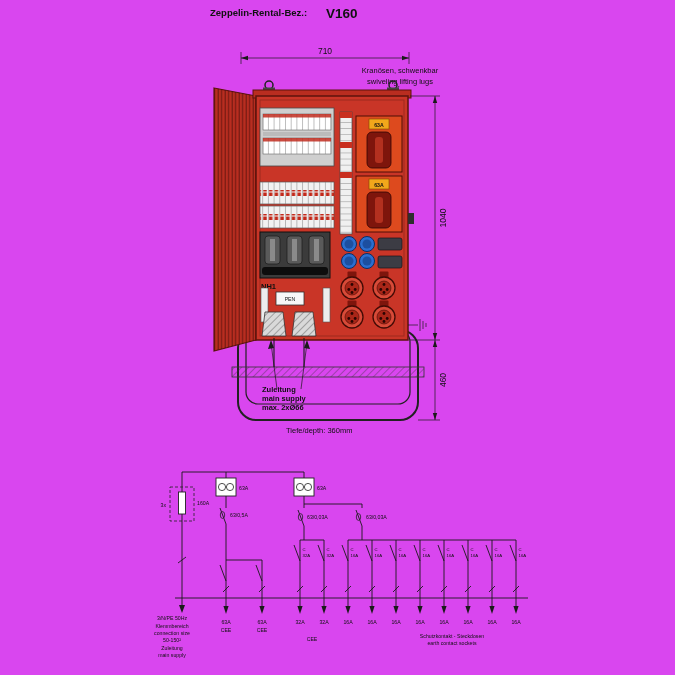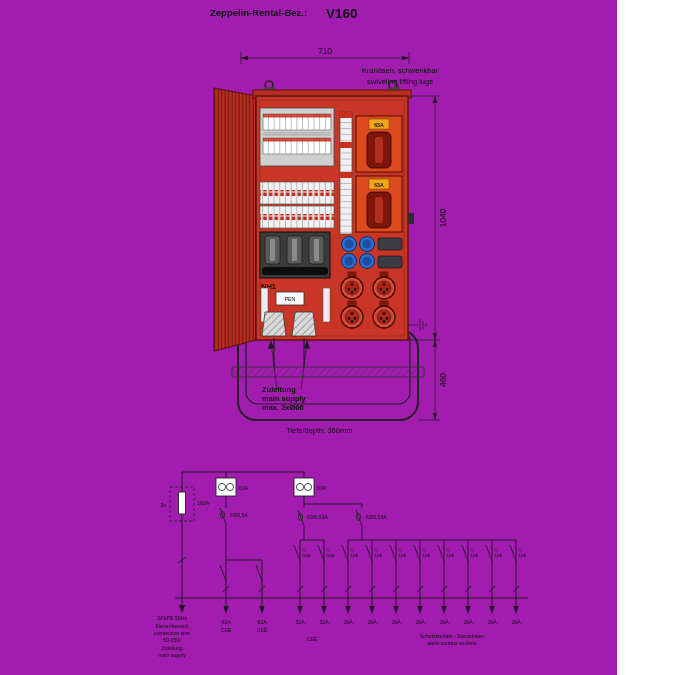--- a/index.html
+++ b/index.html
@@ -1,16 +1,16 @@
 <!DOCTYPE html>
 <html><head>
 <meta charset="utf-8">
 <style>
   html,body{margin:0;padding:0;background:#ffffff;}
-  .page{position:relative;width:617px;height:675px;background:#a21caf;overflow:hidden;
+  .page{position:relative;width:675px;height:675px;background:#d946ef;overflow:hidden;
         font-family:"Liberation Sans","DejaVu Sans",sans-serif;text-align:right;}
   svg{position:absolute;left:0;top:0;}
   svg text{font-family:"Liberation Sans","DejaVu Sans",sans-serif;fill:#111;}
   .t4{font-size:4.3px;}
   .t5{font-size:5.2px;}
   .t5m{font-size:5.2px;text-anchor:middle;}
   .t7{font-size:7.5px;}
   .t7m{font-size:7.5px;text-anchor:middle;}
   .t7b{font-size:7.5px;font-weight:bold;}
   .t8m{font-size:8.5px;text-anchor:middle;}

